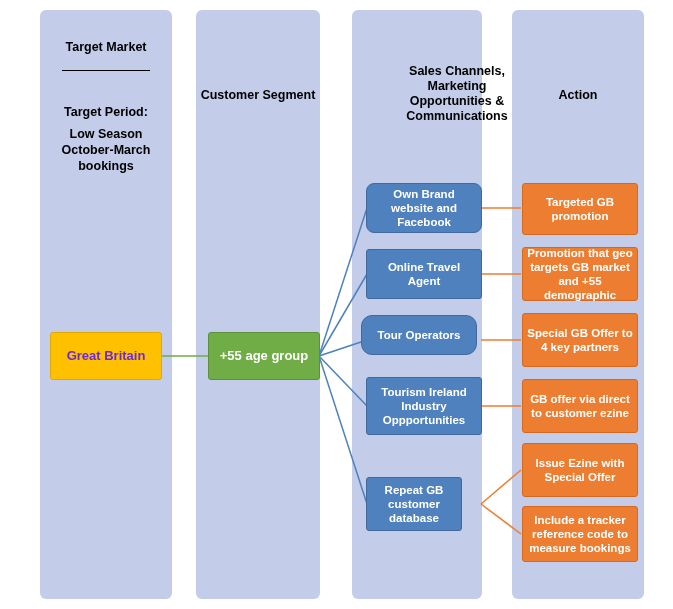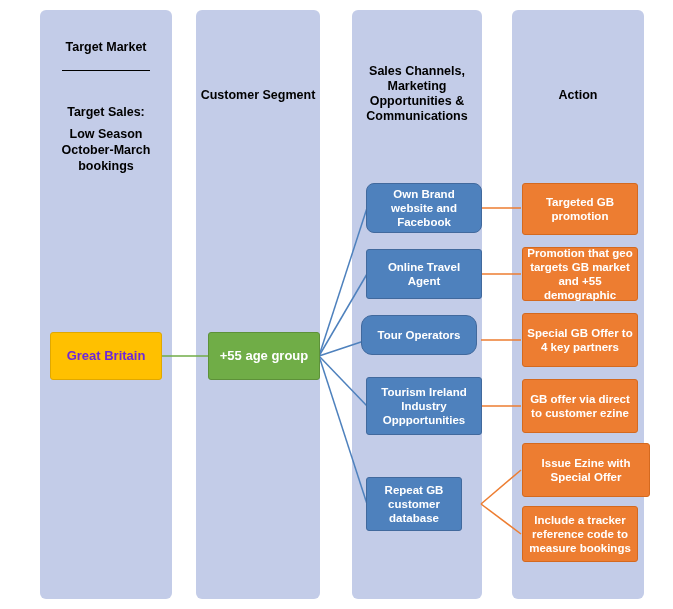--- a/index.html
+++ b/index.html
@@ -67,28 +67,28 @@
 
 <div class="canvas">
 
   <div class="column" style="left:40px;top:10px;width:132px;height:589px;"></div>
   <div class="column" style="left:196px;top:10px;width:124px;height:589px;"></div>
   <div class="column" style="left:352px;top:10px;width:130px;height:589px;"></div>
   <div class="column" style="left:512px;top:10px;width:132px;height:589px;"></div>
 
   <div class="col-title" style="left:40px;top:40px;width:132px;">Target Market</div>
   <div class="rule" style="left:62px;top:70px;width:88px;"></div>
-  <div class="sub-block" style="left:40px;top:104px;width:132px;">Target Sales:</div>
+  <div class="sub-block" style="left:40px;top:104px;width:132px;">Target Period:</div>
   <div class="sub-block" style="left:40px;top:126px;width:132px;white-space:pre-line;">Low Season
 October-March
 bookings</div>
 
   <div class="col-title" style="left:196px;top:88px;width:124px;">Customer Segment</div>
 
-  <div class="col-title" style="left:352px;top:64px;width:130px;white-space:pre-line;">Sales Channels,
+  <div class="col-title" style="left:352px;top:64px;width:130px;white-space:pre-line;padding-left:40px;">Sales Channels,
 Marketing
 Opportunities &amp;
 Communications</div>
 
   <div class="col-title" style="left:512px;top:88px;width:132px;">Action</div>
 
   <svg class="lines" viewBox="0 0 673 609">
 
     <line x1="161" y1="356" x2="211" y2="356" stroke="#70ad47" stroke-width="1.5"></line>
 
@@ -113,16 +113,16 @@
   <div class="node node-blue" style="left:366px;top:183px;width:116px;height:50px;border-radius:8px;">Own Brand website and Facebook</div>
   <div class="node node-blue" style="left:366px;top:249px;width:116px;height:50px;">Online Travel Agent</div>
   <div class="node node-blue" style="left:361px;top:315px;width:116px;height:40px;border-radius:11px;">Tour Operators</div>
   <div class="node node-blue" style="left:366px;top:377px;width:116px;height:58px;">Tourism Ireland Industry Oppportunities</div>
   <div class="node node-blue" style="left:366px;top:477px;width:96px;height:54px;">Repeat GB customer database</div>
 
   <div class="node node-orange" style="left:522px;top:183px;width:116px;height:52px;">Targeted GB promotion</div>
   <div class="node node-orange" style="left:522px;top:247px;width:116px;height:54px;">Promotion that geo targets GB market and +55 demographic</div>
   <div class="node node-orange" style="left:522px;top:313px;width:116px;height:54px;">Special  GB Offer to 4 key partners</div>
   <div class="node node-orange" style="left:522px;top:379px;width:116px;height:54px;">GB offer via direct to customer ezine</div>
-  <div class="node node-orange" style="left:522px;top:443px;width:128px;height:54px;">Issue Ezine with Special Offer</div>
+  <div class="node node-orange" style="left:522px;top:443px;width:116px;height:54px;">Issue Ezine with Special Offer</div>
   <div class="node node-orange" style="left:522px;top:506px;width:116px;height:56px;">Include a tracker reference code to measure bookings</div>
 
 </div>
 
 </body></html>

